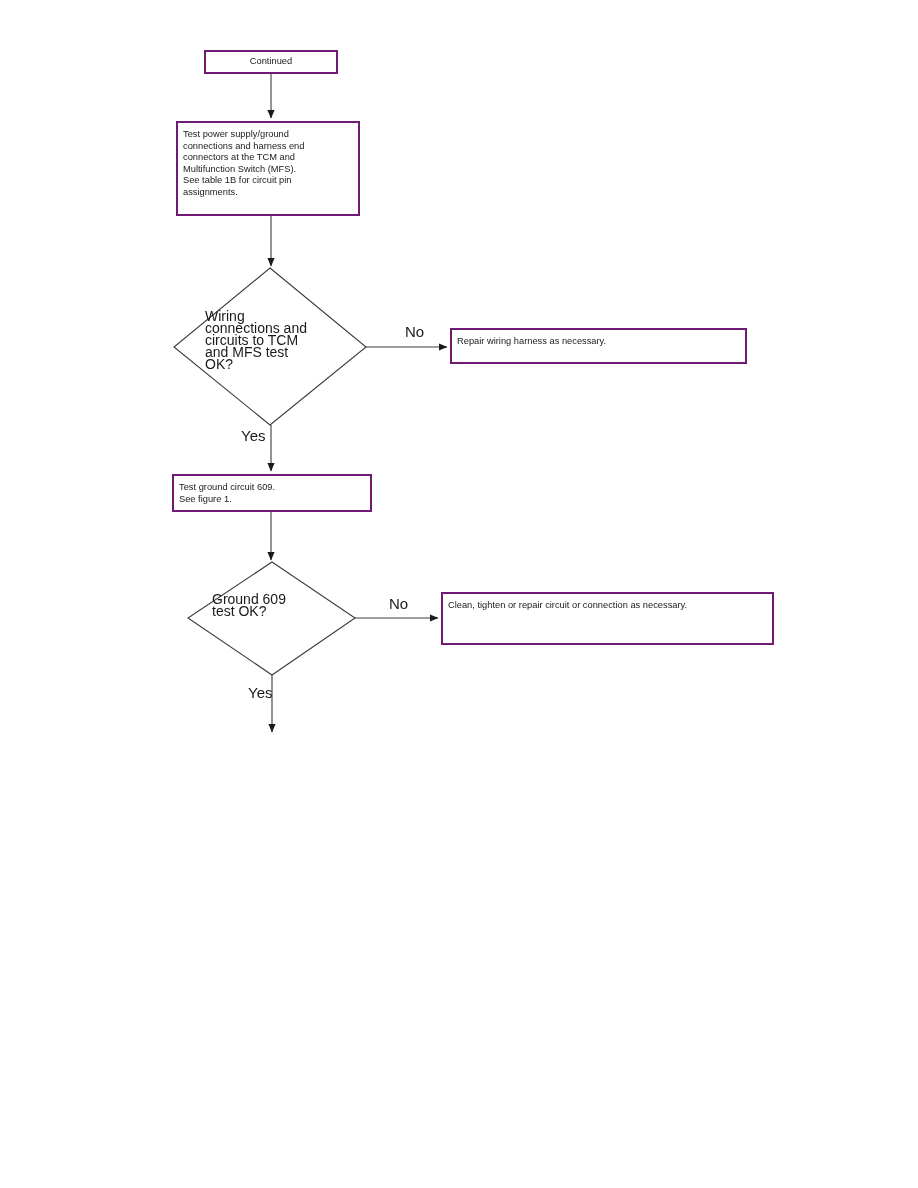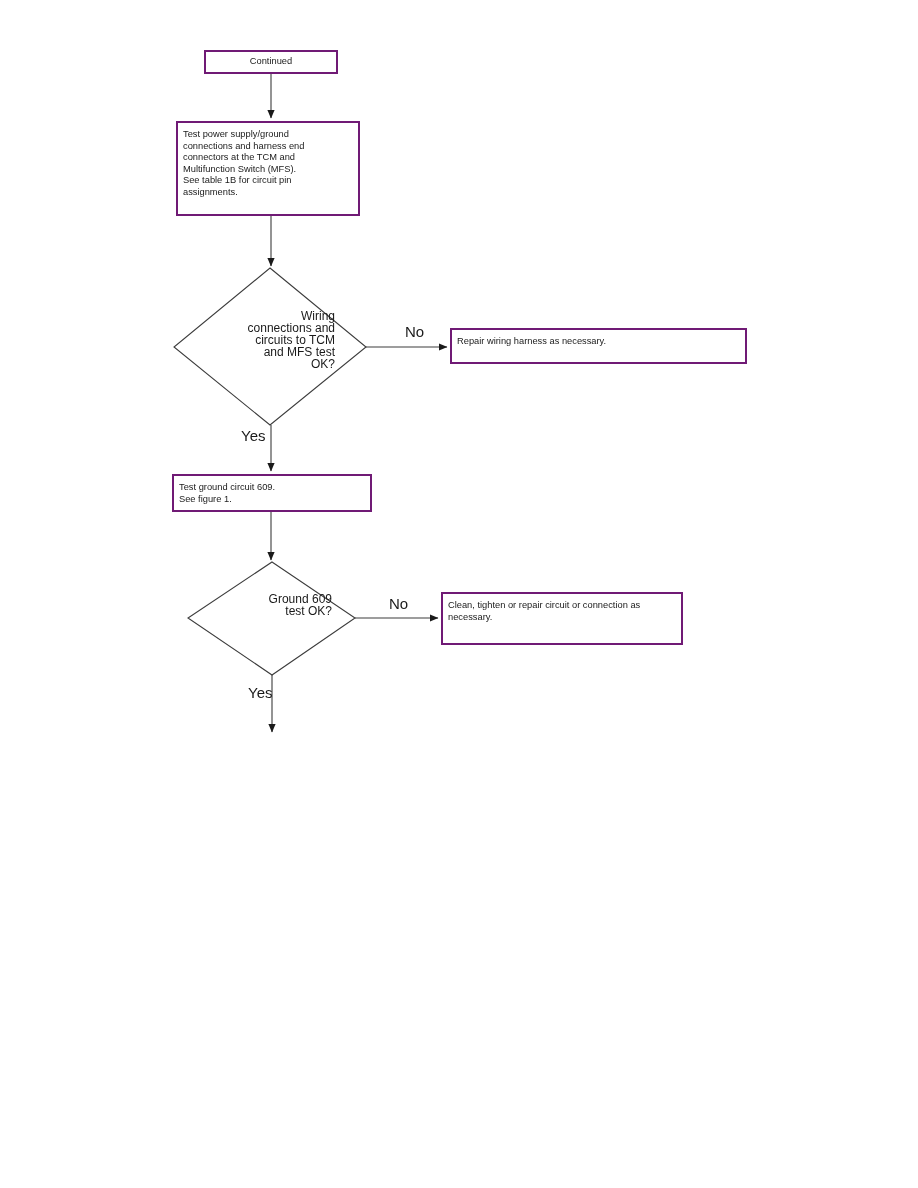--- a/index.html
+++ b/index.html
@@ -41,23 +41,23 @@
   }
   .node-box.centered {
     display: flex;
     align-items: center;
     justify-content: center;
     text-align: center;
     padding: 0;
   }
   .diamond-label {
     position: absolute;
-    font-size: 12px;
+    font-size: 14px;
     line-height: 11.9px;
-    text-align: right;
+    text-align: left;
     color: #1a1a1a;
     white-space: pre-line;
   }
   .edge-label {
     position: absolute;
     font-size: 15px;
     line-height: 11px;
     color: #1a1a1a;
     padding-left: 26px;
   }
@@ -115,18 +115,18 @@
   <div class="edge-label" style="left:215px; top:430px;">Yes</div>
 
   <div class="node-box pad" style="left:172px; top:474px; width:200px; height:38px;">Test ground circuit 609.
 See figure 1.</div>
 
   <div class="diamond-label" style="left:212px; top:594px; width:120px;">Ground 609
 test OK?</div>
 
   <div class="edge-label" style="left:363px; top:598px;">No</div>
 
-  <div class="node-box pad" style="left:441px; top:592px; width:242px; height:53px;">Clean, tighten or repair circuit or connection as necessary.</div>
+  <div class="node-box pad" style="left:441px; top:592px; width:333px; height:53px;">Clean, tighten or repair circuit or connection as necessary.</div>
 
   <div class="edge-label" style="left:222px; top:687px;">Yes</div>
 
 
 </div>
 
 </body></html>

